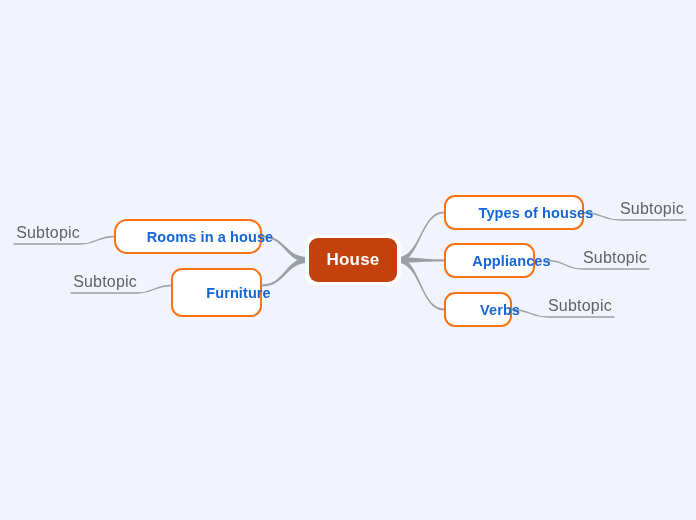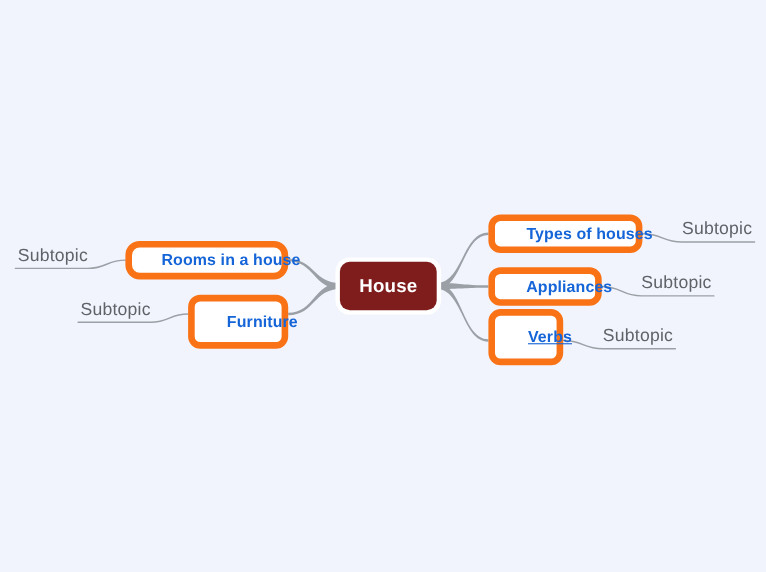--- a/index.html
+++ b/index.html
@@ -31,32 +31,32 @@
   .node {
     position: absolute;
     box-sizing: border-box;
     display: flex;
     align-items: center;
     justify-content: center;
     white-space: nowrap;
   }
   
   .node-root {
-    background: #7f1d1d;
+    background: #c2410c;
     border-radius: 9px;
     box-shadow: 0 0 0 4px #ffffff;
     color: #ffffff;
     font-size: 17px;
     font-weight: bold;
     letter-spacing: 0.2px;
   }
   
   .node-branch {
     background: #ffffff;
-    border: 6px solid #f97316;
+    border: 2px solid #f97316;
     border-radius: 11px;
     color: #1565d8;
     font-size: 14.5px;
     font-weight: bold;
     letter-spacing: 0.1px;
     padding-left: 44px;
   }
   
   .node-leaf {
     color: #5f6368;
@@ -99,27 +99,27 @@
       </div>
       <div class="node node-leaf align-right" style="left: 71px; top: 273px; width: 66px; height: 18px;">
         <span>Subtopic</span>
       </div>
       <div class="node node-branch" style="left: 444px; top: 195px; width: 140px; height: 35px;">
         <span>Types of houses</span>
       </div>
       <div class="node node-leaf align-left" style="left: 620px; top: 200px; width: 66px; height: 18px;">
         <span>Subtopic</span>
       </div>
-      <div class="node node-branch" style="left: 444px; top: 243px; width: 103px; height: 35px;">
+      <div class="node node-branch" style="left: 444px; top: 243px; width: 91px; height: 35px;">
         <span>Appliances</span>
       </div>
       <div class="node node-leaf align-left" style="left: 583px; top: 249px; width: 66px; height: 18px;">
         <span>Subtopic</span>
       </div>
-      <div class="node node-branch" style="left: 444px; top: 281px; width: 68px; height: 51px; text-decoration: underline;">
+      <div class="node node-branch" style="left: 444px; top: 292px; width: 68px; height: 35px;">
         <span>Verbs</span>
       </div>
       <div class="node node-leaf align-left" style="left: 548px; top: 297px; width: 66px; height: 18px;">
         <span>Subtopic</span>
       </div>
       <div class="node node-root" style="left: 309px; top: 238px; width: 88px; height: 44px;">
         <span>House</span>
       </div>
     </div>
 </div>

